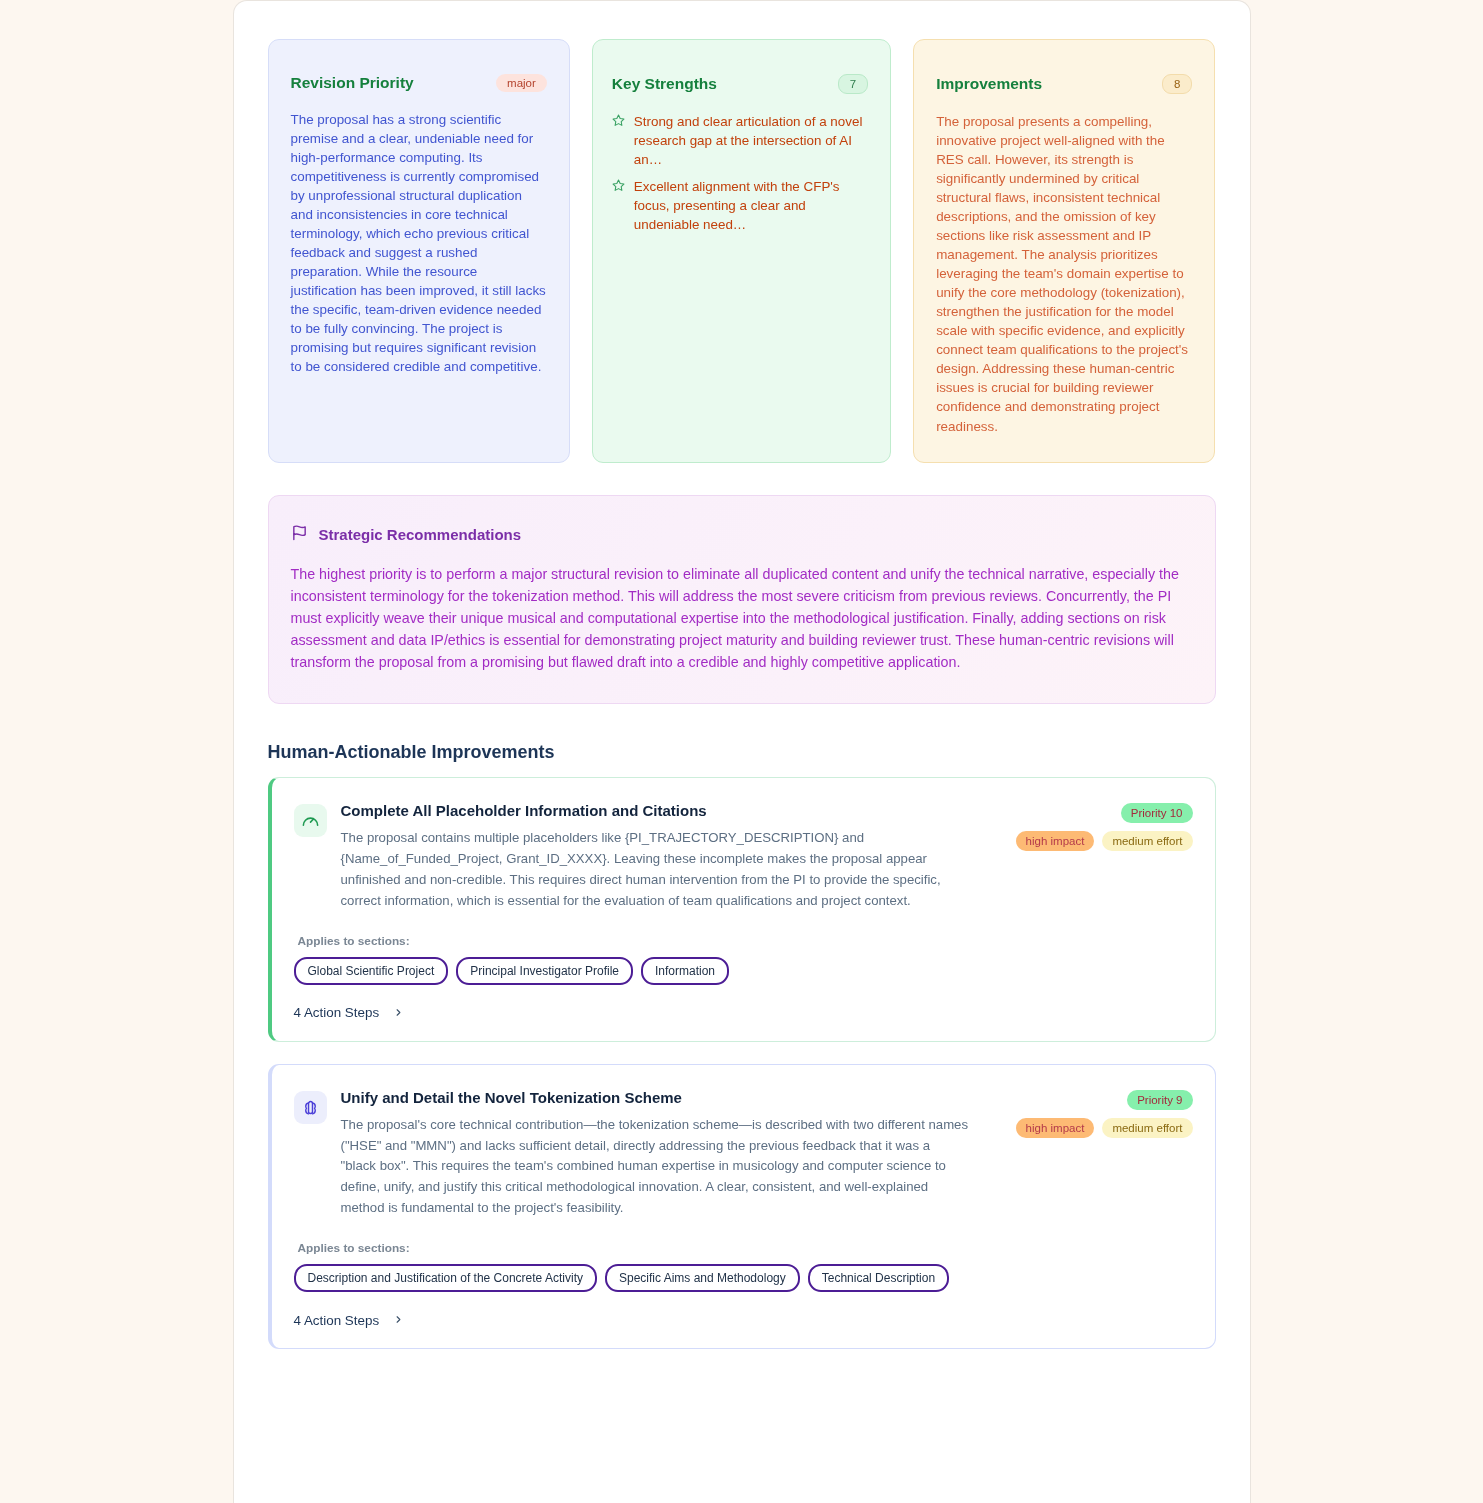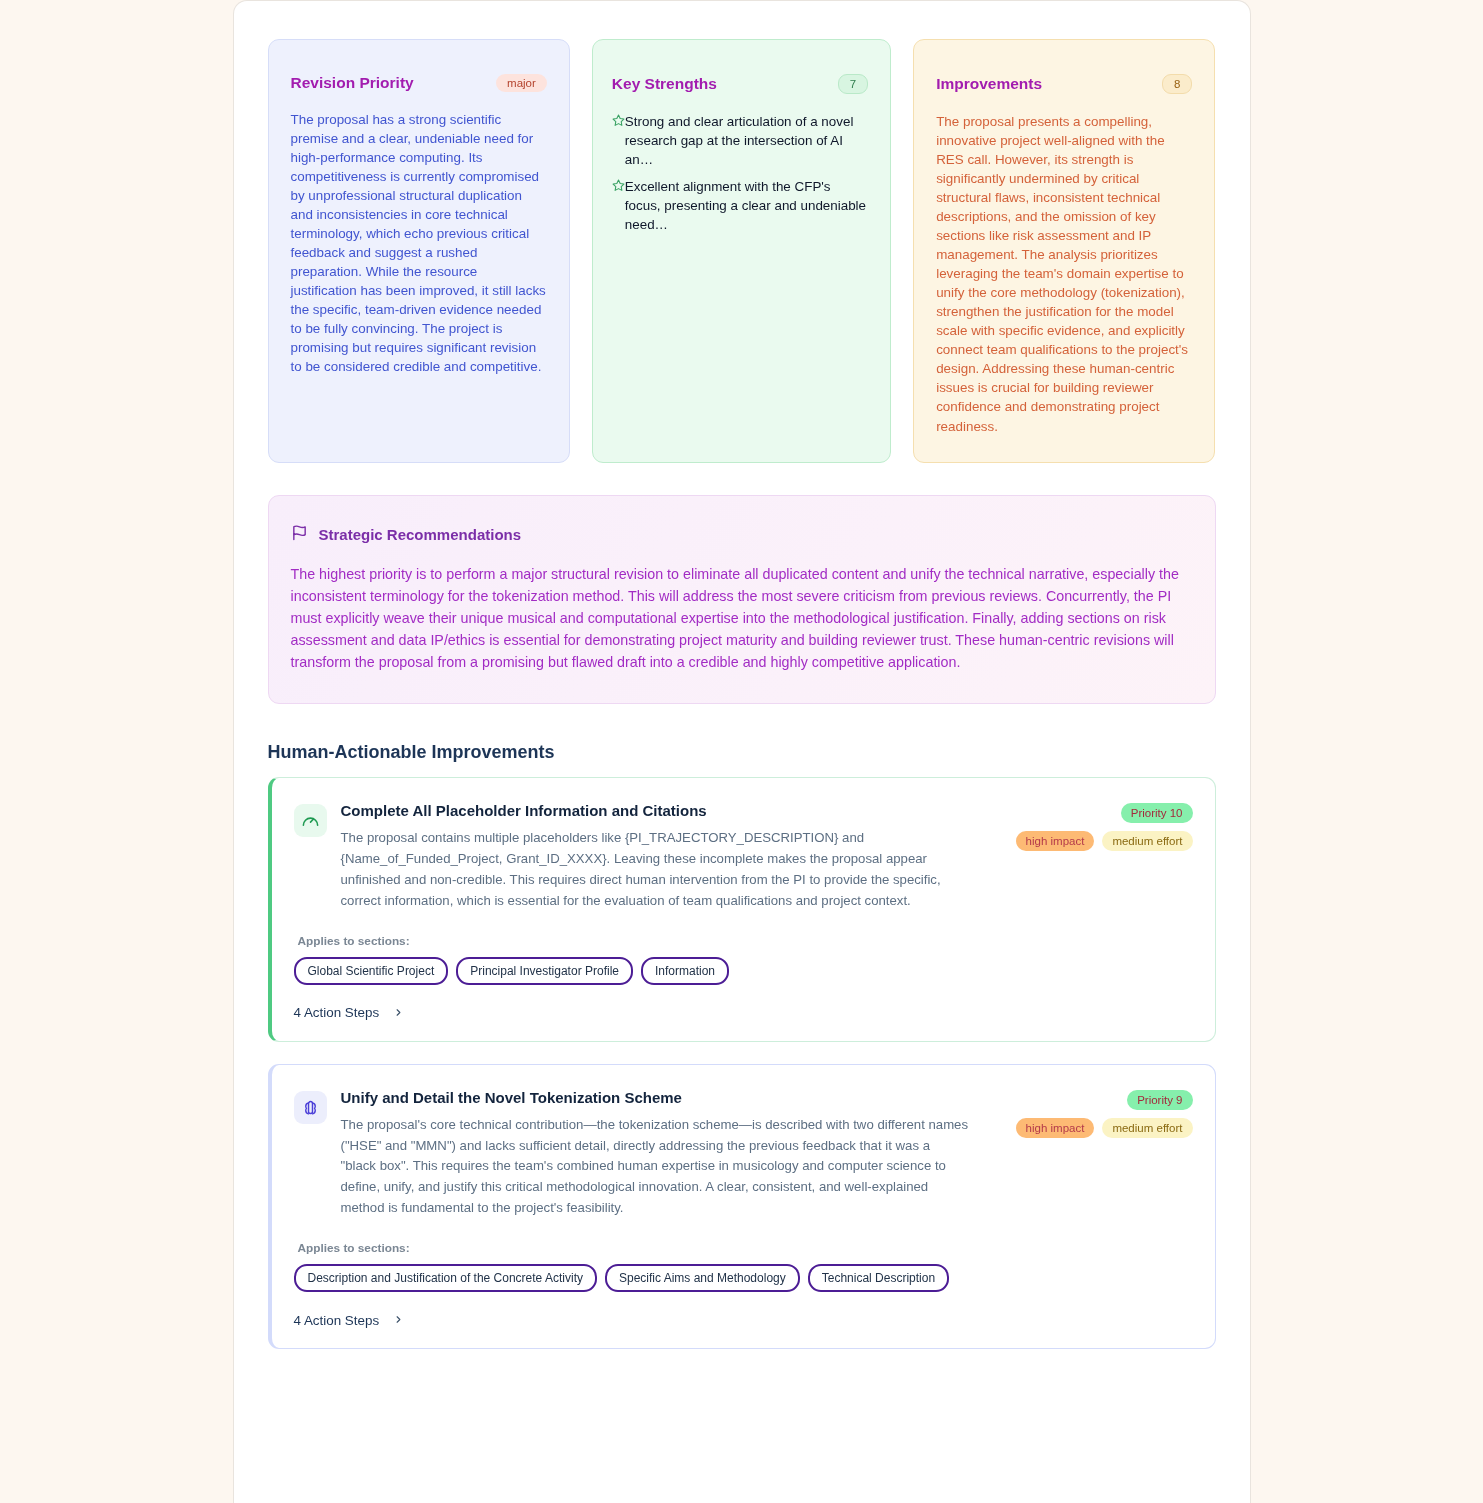--- a/index.html
+++ b/index.html
@@ -63,21 +63,21 @@
 
   .scard-head {
     display: flex;
     align-items: center;
     justify-content: space-between;
     margin-bottom: 18px;
   }
   .scard-title {
     font-size: 15.5px;
     font-weight: 700;
-    color: #a21caf;
+    color: #15803d;
   }
   .pill {
     font-size: 11.5px;
     padding: 3px 11px;
     border-radius: 9px;
     font-weight: 400;
     white-space: nowrap;
   }
   .pill.major   { background: #fde3dd; color: #b4432e; }
   .pill.count-g { background: #d8f5e1; color: #2f7d4d; border: 1px solid #b9e9c8; min-width: 24px; text-align:center;}
@@ -86,24 +86,25 @@
   .scard-body {
     font-size: 13.4px;
     line-height: 1.42;
   }
   .scard.blue   .scard-body { color: #4155d0; }
   .scard.orange .scard-body { color: #d4623a; }
 
   .strength-list { list-style: none; margin: 0; padding: 0; }
   .strength-list li {
     display: flex;
+    gap: 9px;
     margin-bottom: 8px;
     font-size: 13.4px;
     line-height: 1.42;
-    color: #0f172a;
+    color: #c2410c;
   }
   .star-ico { flex: 0 0 auto; margin-top: 1px; }
 
   
   .strat {
     margin: 32px 34px 4px;
     background: linear-gradient(120deg,#f8eefb 0%, #fbf1fa 60%, #fdf3f8 100%);
     border: 1px solid #eed8f3;
     border-radius: 11px;
     padding: 28px 22px 30px;

